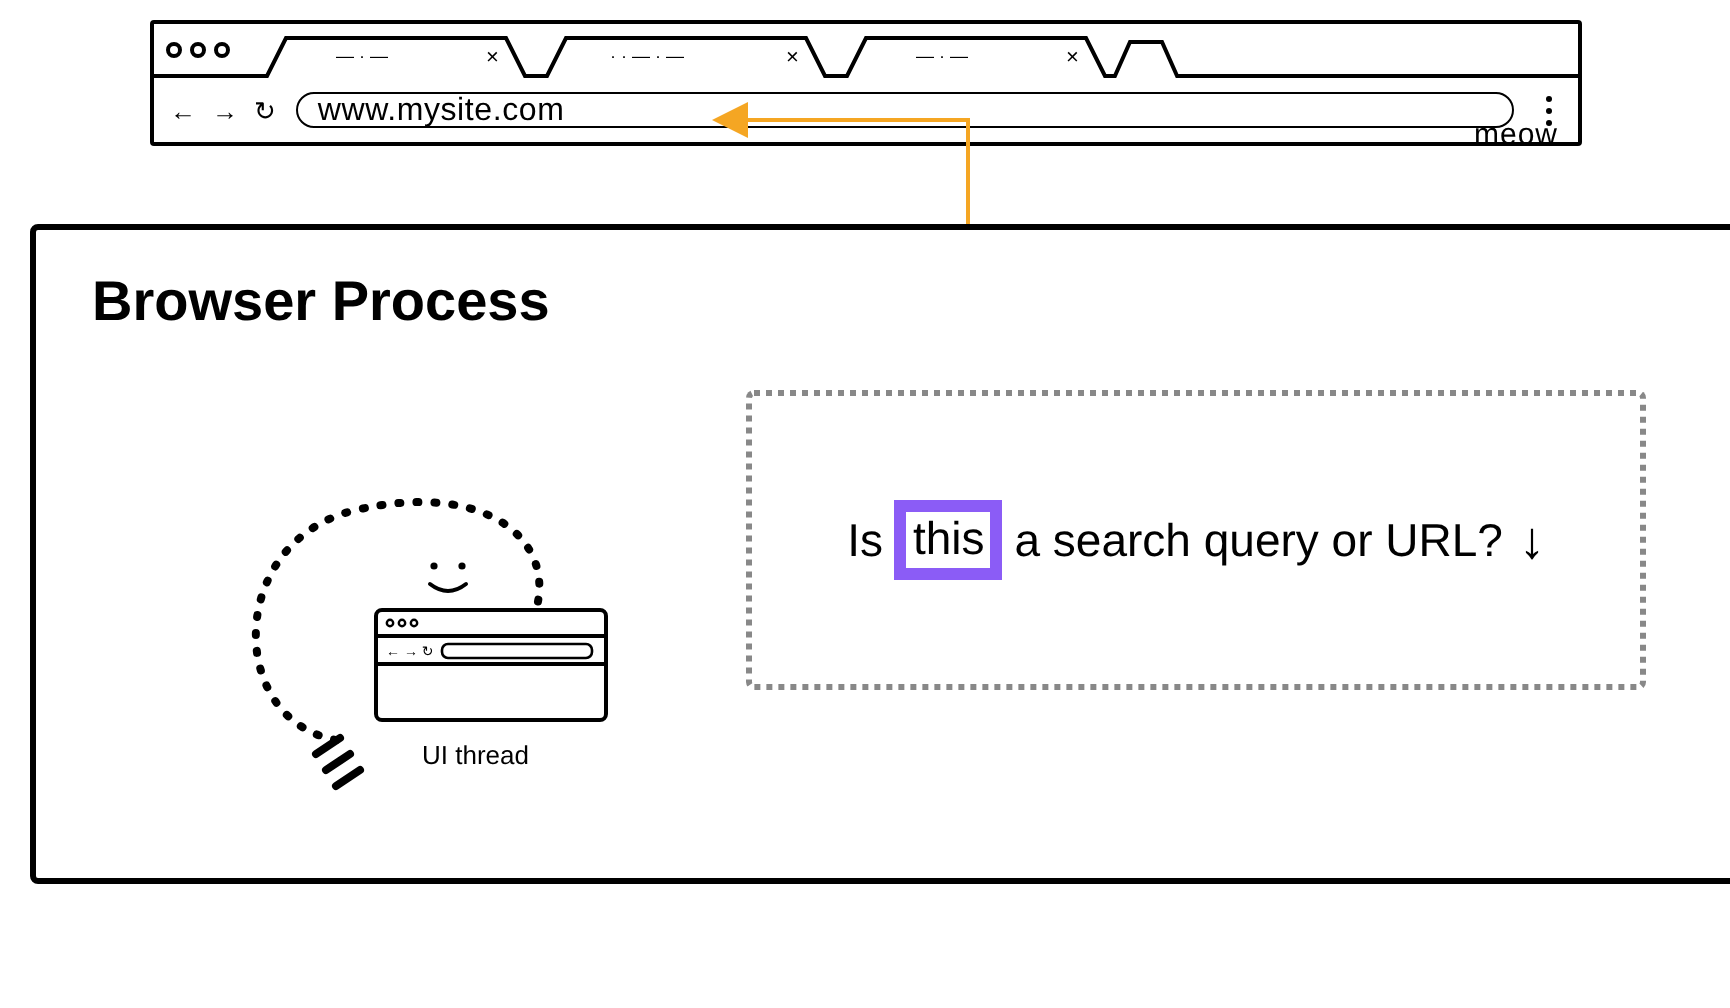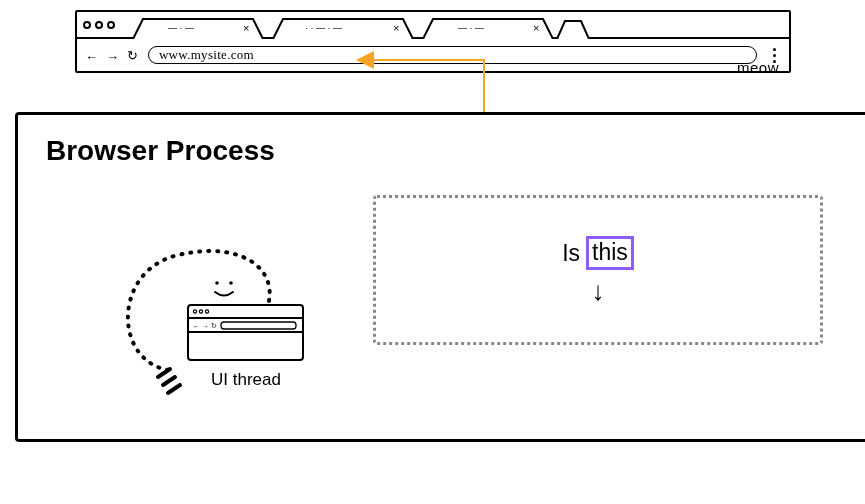--- a/index.html
+++ b/index.html
@@ -66,26 +66,24 @@
     gap: 10px;
   }
   .nav-icons { display: flex; gap: 8px; align-items: center; font-size: 13px; }
   .nav-arrow { font-weight: 700; }
   .urlbox {
     flex: 1;
     border: 1.5px solid #000;
     border-radius: 10px;
     height: 18px;
     display: flex;
-    align-items: center;
     padding: 0 10px;
-    font-size: 13px;
+    font-size: 16px;
     letter-spacing: 0.3px;
     position: relative;
-    font-family: Liberation Serif, serif;
   }
   .kebab {
     width: 14px;
     display: flex;
     flex-direction: column;
     gap: 3px;
     align-items: center;
   }
   .kebab span { width: 3px; height: 3px; background: #000; border-radius: 50%; }
 
@@ -113,46 +111,46 @@
     position: absolute;
     left: 85px;
     top: 95px;
     width: 220px;
     height: 190px;
   }
   .thread-label {
     position: absolute;
     left: 108px;
     top: 160px;
-    font-size: 17px;
+    font-size: 13px;
   }
 
   
   .thought {
     position: absolute;
     left: 355px;
     top: 80px;
     width: 450px;
     height: 150px;
     border: 3px dotted #888;
     border-radius: 4px;
     display: flex;
-    flex-direction: column;
+    flex-direction: row;
     align-items: center;
     justify-content: center;
     gap: 8px;
   }
   .q-line {
     font-size: 23px;
     display: flex;
     align-items: center;
     gap: 6px;
   }
   .highlight {
-    border: 3px solid #8b5cf6;
+    border: 6px solid #8b5cf6;
     padding: 0 3px;
     display: inline-block;
     line-height: 1.2;
   }
   .down-arrow {
     font-size: 26px;
     line-height: 1;
   }
 
   
@@ -254,16 +252,17 @@
         <rect x="118" y="112" width="75" height="7" rx="3" fill="none" stroke="#000" stroke-width="1.3"></rect>
       </g>
     </svg>
     <div class="thread-label">UI thread</div>
   </div>
 
   <div class="thought">
     <div class="q-line">
       <span>Is</span>
       <span class="highlight">this</span>
+      <span>a search query or URL?</span>
     </div>
     <div class="down-arrow">↓</div>
   </div>
 </div>
 
 </body></html>

